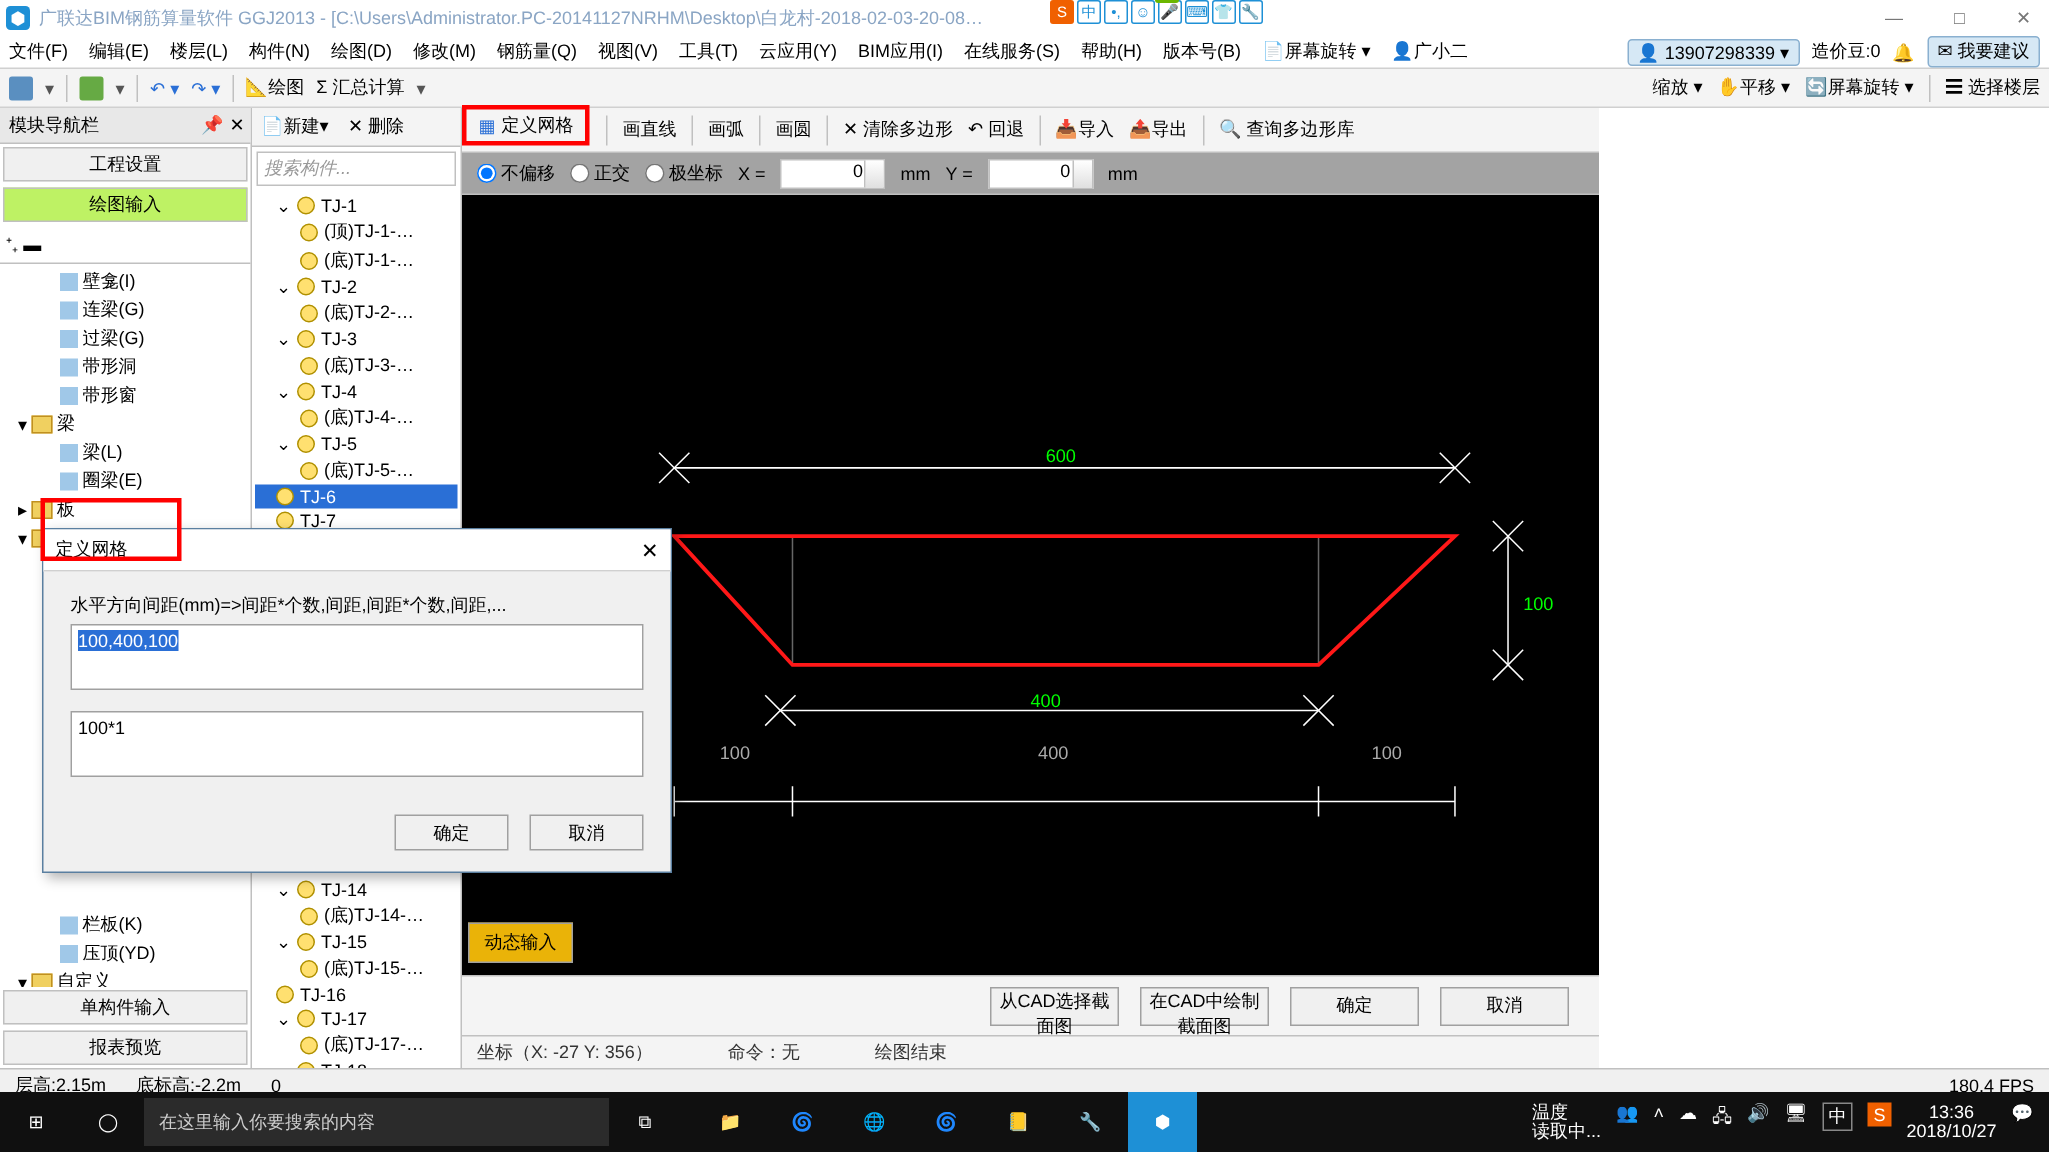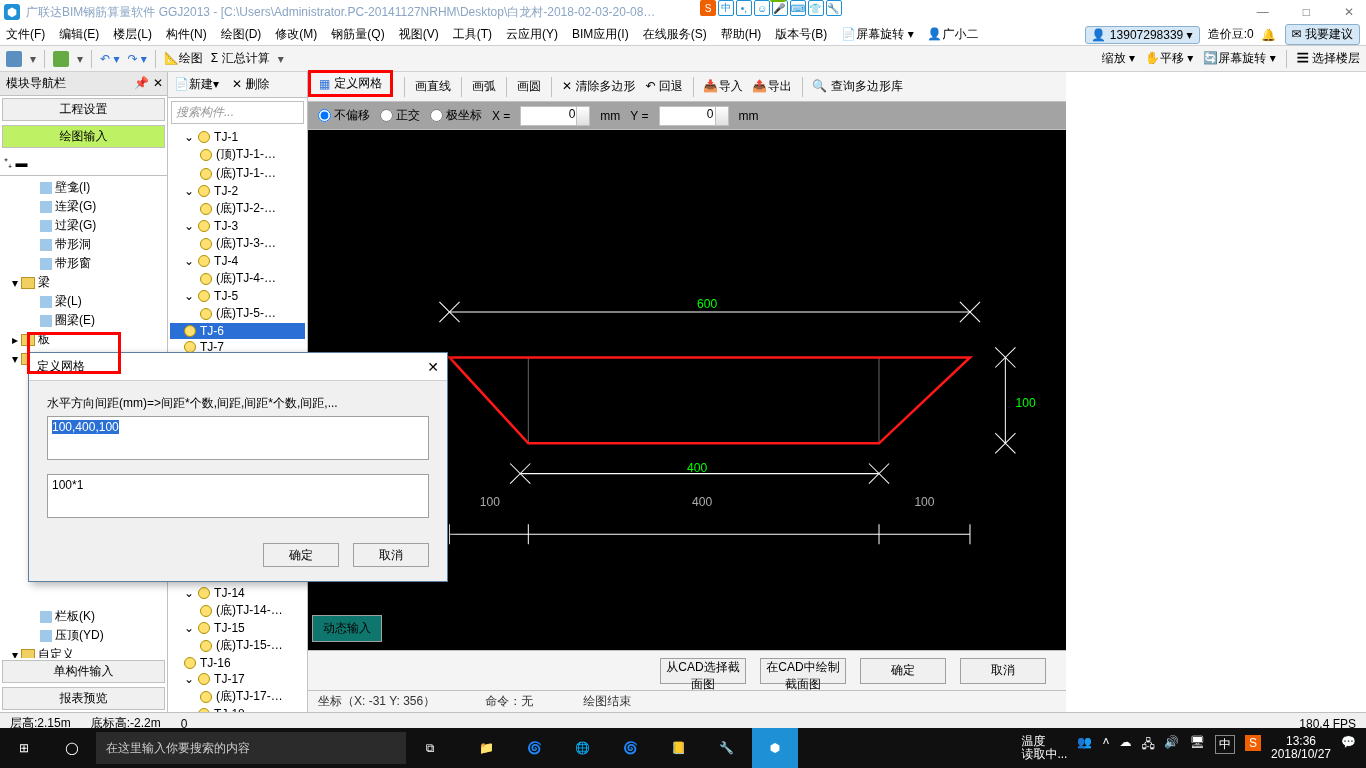--- a/index.html
+++ b/index.html
@@ -42,21 +42,21 @@
 .main{flex:1;display:flex;flex-direction:column;position:relative}
 .drawtb{height:30px;background:#f4f4f4;border-bottom:1px solid #c0c0c0;display:flex;align-items:center;padding:0 6px;gap:10px}
 .drawtb .sep{width:1px;height:20px;background:#c0c0c0}
 .redbox{border:3px solid #ff0000;padding:2px 8px;display:flex;align-items:center;gap:4px;position:absolute;top:-2px;left:0}
 .coordrow{height:28px;background:#a3a3a3;border-bottom:1px solid #c0c0c0;display:flex;align-items:center;padding:0 10px;gap:10px}
 .coordrow label{display:flex;align-items:center;gap:3px}
 .numbox{width:70px;height:20px;border:1px solid #c0c0c0;text-align:right;padding:0 14px 0 4px;position:relative;background:#fff}
 .numbox::after{content:"";position:absolute;right:0;top:0;width:12px;height:100%;border-left:1px solid #c0c0c0;background:linear-gradient(#fff,#e0e0e0)}
 .canvas{flex:1;background:#000;position:relative}
 .canvas svg{position:absolute;inset:0}
-.dyninput{position:absolute;left:4px;bottom:8px;background:#0f766e;border:1px solid #a0a0a0;padding:4px 10px}
+.dyninput{position:absolute;left:4px;bottom:8px;background:#eab308;border:1px solid #a0a0a0;padding:4px 10px}
 .btmbtns{height:40px;background:#f4f4f4;border-top:1px solid #c0c0c0;display:flex;align-items:center;justify-content:flex-end;gap:14px;padding:0 20px}
 .btmbtns button{width:86px;height:26px;background:#f0f0f0;border:1px solid #a0a0a0}
 .statusrow{height:22px;background:#f4f4f4;border-top:1px solid #c0c0c0;display:flex;align-items:center;padding:0 10px;gap:50px;color:#333}
 .bottombar{height:22px;background:#f0f0f0;border-top:1px solid #c0c0c0;display:flex;align-items:center;padding:0 10px;gap:20px}
 .bottombar .fps{margin-left:auto}
 .taskbar{height:40px;background:#101010;display:flex;align-items:center;color:#fff;position:absolute;bottom:0;left:0;right:0}
 .taskbar .winbtn{width:48px;height:40px;display:flex;align-items:center;justify-content:center}
 .taskbar .search{flex:0 0 310px;height:32px;background:#2b2b2b;display:flex;align-items:center;padding:0 10px;color:#ccc;gap:10px;margin-left:0}
 .taskbar .tasks{display:flex;gap:2px;margin-left:10px}
 .taskbar .tasks .t{width:46px;height:40px;display:flex;align-items:center;justify-content:center}
@@ -357,21 +357,21 @@
       </svg>
       <div class="dyninput">动态输入</div>
     </div>
     <div class="btmbtns">
       <button>从CAD选择截面图</button>
       <button>在CAD中绘制截面图</button>
       <button>确定</button>
       <button>取消</button>
     </div>
     <div class="statusrow">
-      <span>坐标（X: -31 Y: 356）</span>
+      <span>坐标（X: -27 Y: 356）</span>
       <span>命令：无</span>
       <span>绘图结束</span>
     </div>
   </div>
   <div class="rightpane"></div>
 </div>
 
 <div class="bottombar">
   <span>层高:2.15m</span>
   <span>底标高:-2.2m</span>

